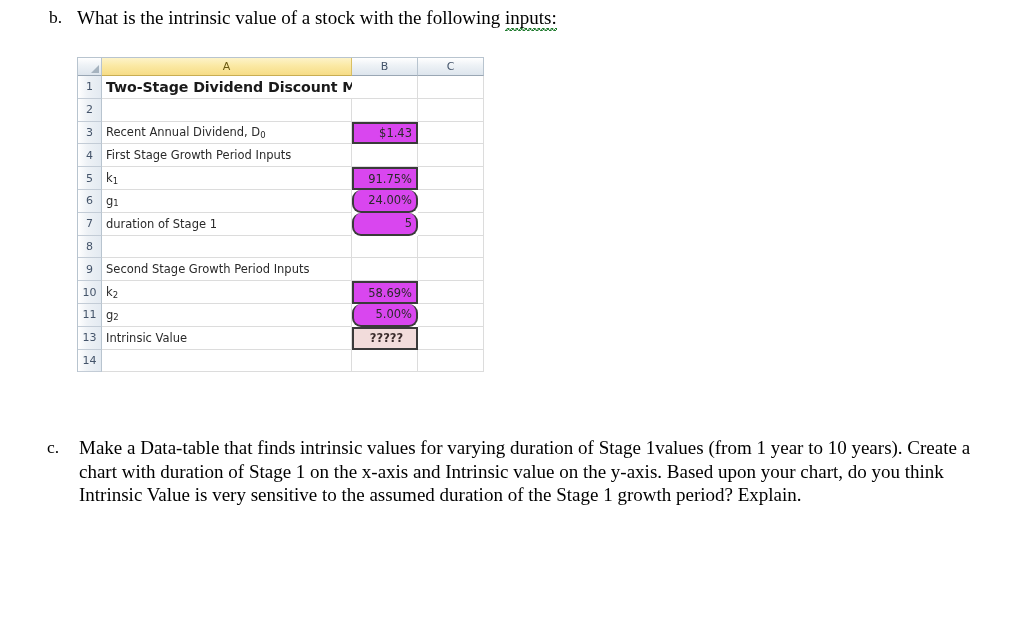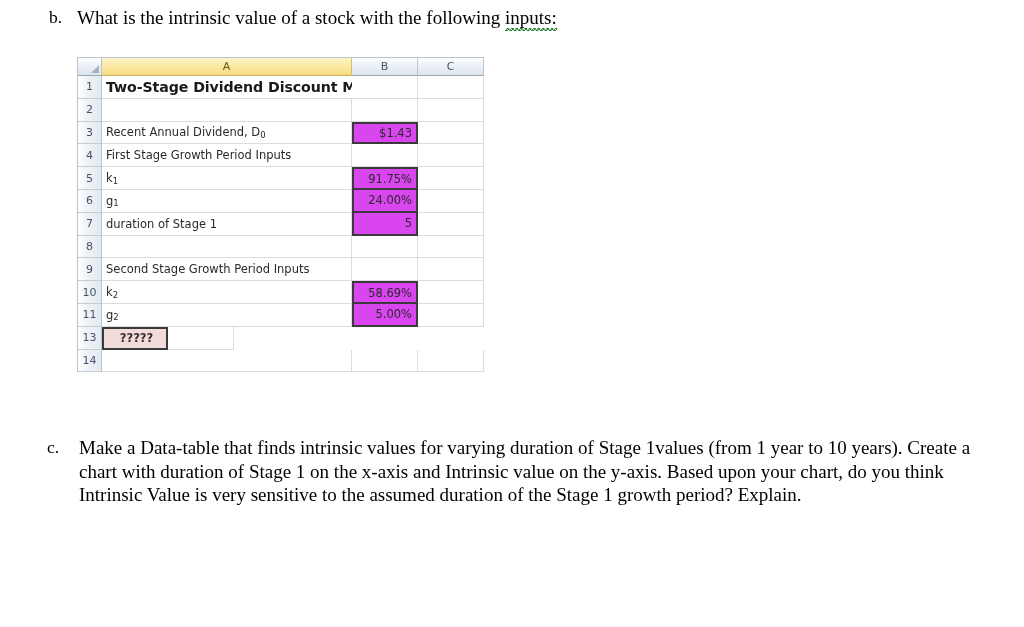--- a/index.html
+++ b/index.html
@@ -169,21 +169,21 @@
     color: #1a1a1a;
     border-right: none;
     letter-spacing: -0.1px;
   }
 
   
   .boxed {
     border: 2px solid #3a3a3a;
     background: #d946ef;
   }
-  .boxed-notop  { border-top: none; }
+  .boxed-notop  { border-top: none; border-radius: 9px; }
   .boxed-bottom { border-bottom: 2px solid #3a3a3a; }
 
   .result-cell {
     background: #f2dcdb;
     color: #3a2b2b;
     font-weight: bold;
     justify-content: center;
     padding-right: 0;
   }
 
@@ -275,20 +275,21 @@
         <div class="cell w-c body-cell"></div>
       </div>
       <div class="ss-row">
         <div class="cell w-corner rowhead">11</div>
         <div class="cell w-a body-cell cell-a">g<sub>2</sub></div>
         <div class="cell w-b body-cell cell-num boxed boxed-notop">5.00%</div>
         <div class="cell w-c body-cell"></div>
       </div>
       <div class="ss-row">
         <div class="cell w-corner rowhead">13</div>
+        <div class="cell w-a body-cell cell-a">Intrinsic Value</div>
         <div class="cell w-b body-cell cell-num boxed result-cell">?????</div>
         <div class="cell w-c body-cell"></div>
       </div>
       <div class="ss-row">
         <div class="cell w-corner rowhead">14</div>
         <div class="cell w-a body-cell cell-a"></div>
         <div class="cell w-b body-cell cell-num"></div>
         <div class="cell w-c body-cell"></div>
       </div>
     </div>

